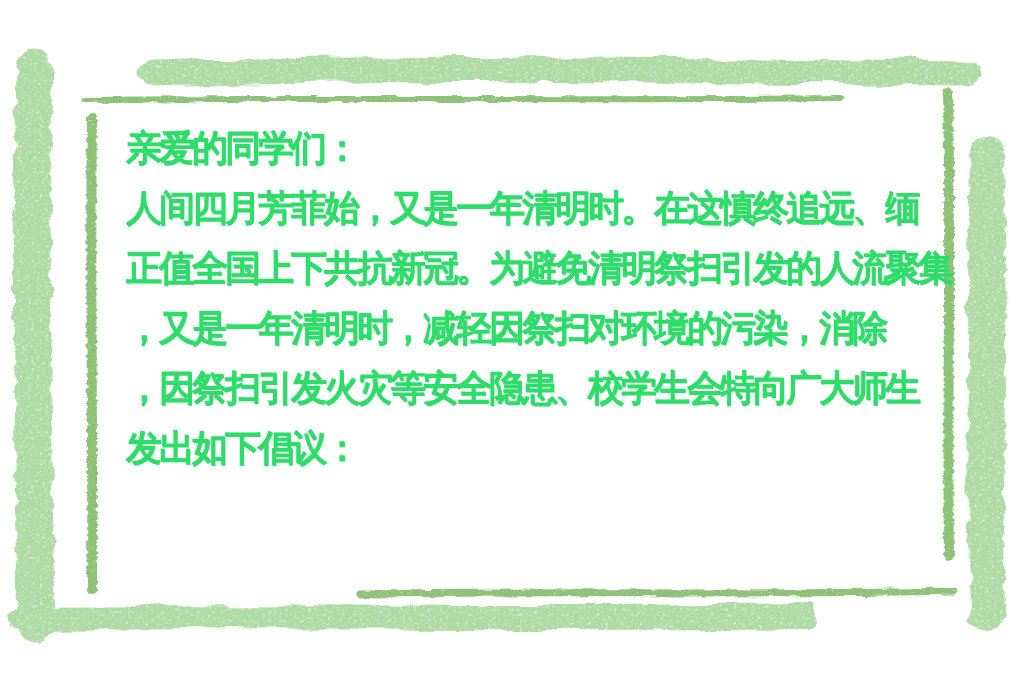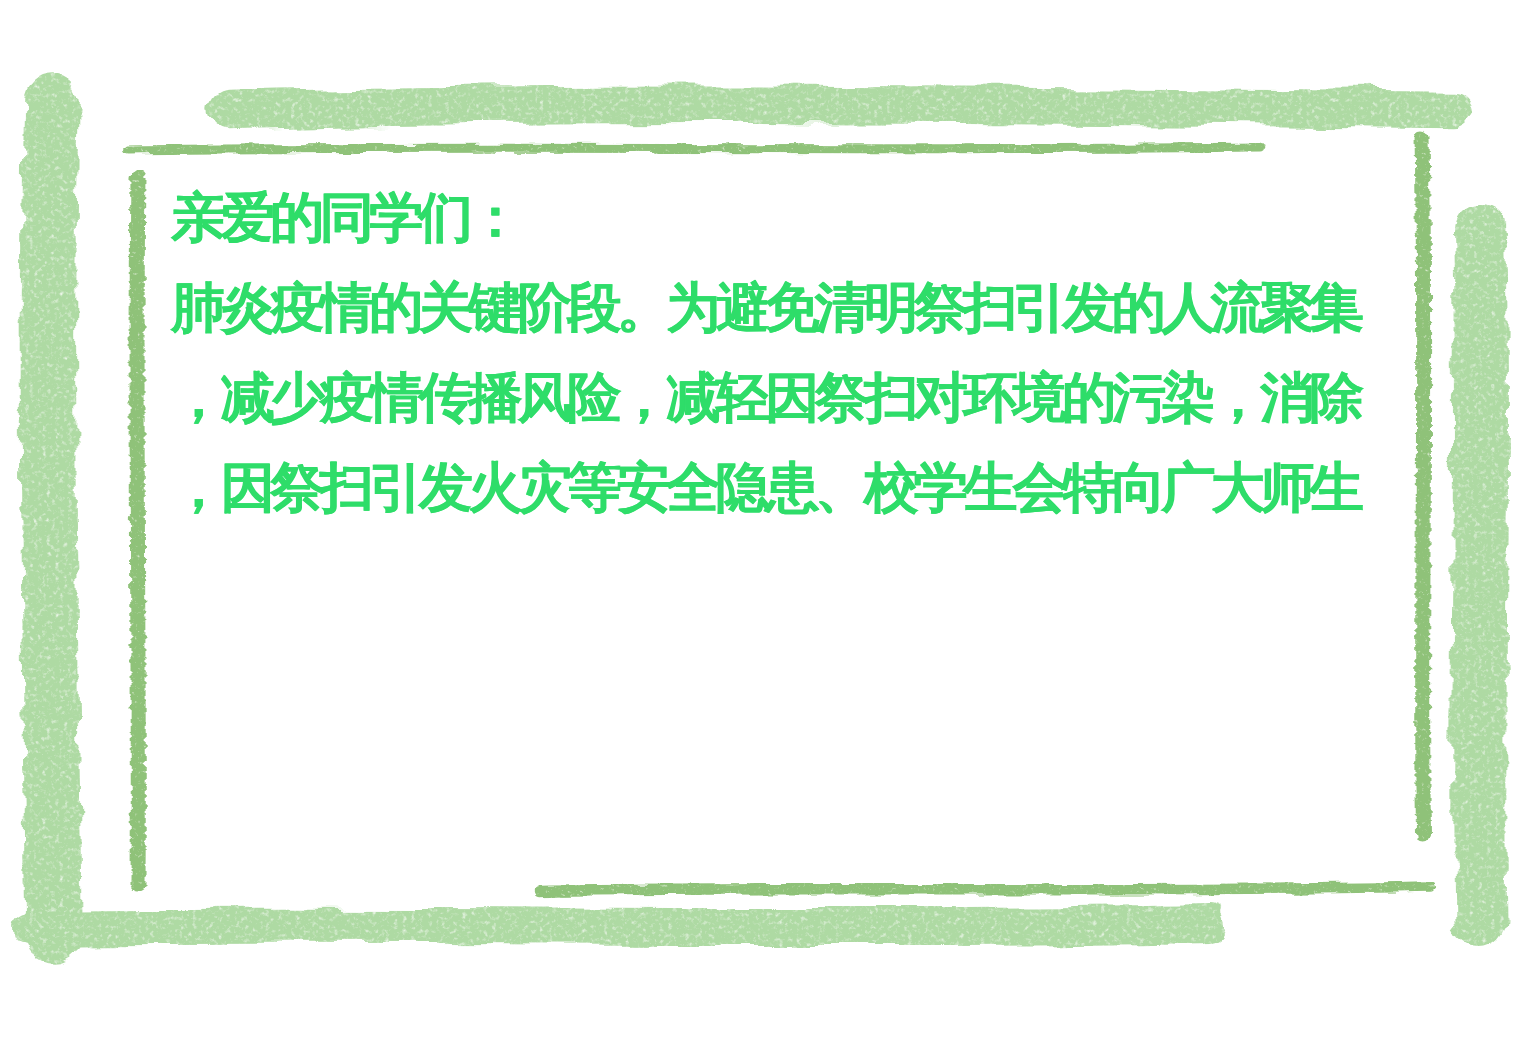--- a/index.html
+++ b/index.html
@@ -17,29 +17,29 @@
   .frame-svg {
     position: absolute;
     left: 0;
     top: 0;
     width: 1024px;
     height: 693px;
     pointer-events: none;
   }
   .notice-text {
     position: absolute;
-    left: 114px;
+    left: 126px;
     top: 118px;
     width: 800px;
     color: #2edd69;
     font-weight: bold;
     font-size: 36px;
     letter-spacing: -3px;
     line-height: 60px;
-    font-family: Liberation Mono, monospace;
+    font-family: Liberation Sans, sans-serif;
     
     text-shadow: 0.5px 0.5px 0 #2edd69;
     white-space: nowrap;
   }
   .notice-line {
     height: 60px;
   }
 </style>
 </head>
 <body>
@@ -72,16 +72,18 @@
   <g filter="url(#crayonThin)" fill="none" stroke-linecap="round" opacity="0.95">
     <path d="M85,100 C 300,97 600,101 840,98" stroke-width="6" stroke="#8abf72"></path>
     <path d="M92,118 C 90,280 93,440 92,590" stroke-width="10" stroke="#8abf72"></path>
     <path d="M948,92 C 951,230 947,420 949,556" stroke-width="10" stroke="#8abf72"></path>
     <path d="M360,594 C 540,591 780,595 954,591" stroke-width="7" stroke="#8abf72"></path>
   </g>
 </svg>
 
 <div class="notice-text">
   <div class="notice-line">亲爱的同学们：</div>
-  <div class="notice-line">肺炎疫情的关键阶段。为避免清明祭扫引发的人流聚集</div>
-  <div class="notice-line">，减少疫情传播风险，减轻因祭扫对环境的污染，消除</div>
+  <div class="notice-line">人间四月芳菲始，又是一年清明时。在这慎终追远、缅</div>
+  <div class="notice-line">正值全国上下共抗新冠。为避免清明祭扫引发的人流聚集</div>
+  <div class="notice-line">，又是一年清明时，减轻因祭扫对环境的污染，消除</div>
   <div class="notice-line">，因祭扫引发火灾等安全隐患、校学生会特向广大师生</div>
+  <div class="notice-line">发出如下倡议：</div>
 </div>
 
 </body></html>

